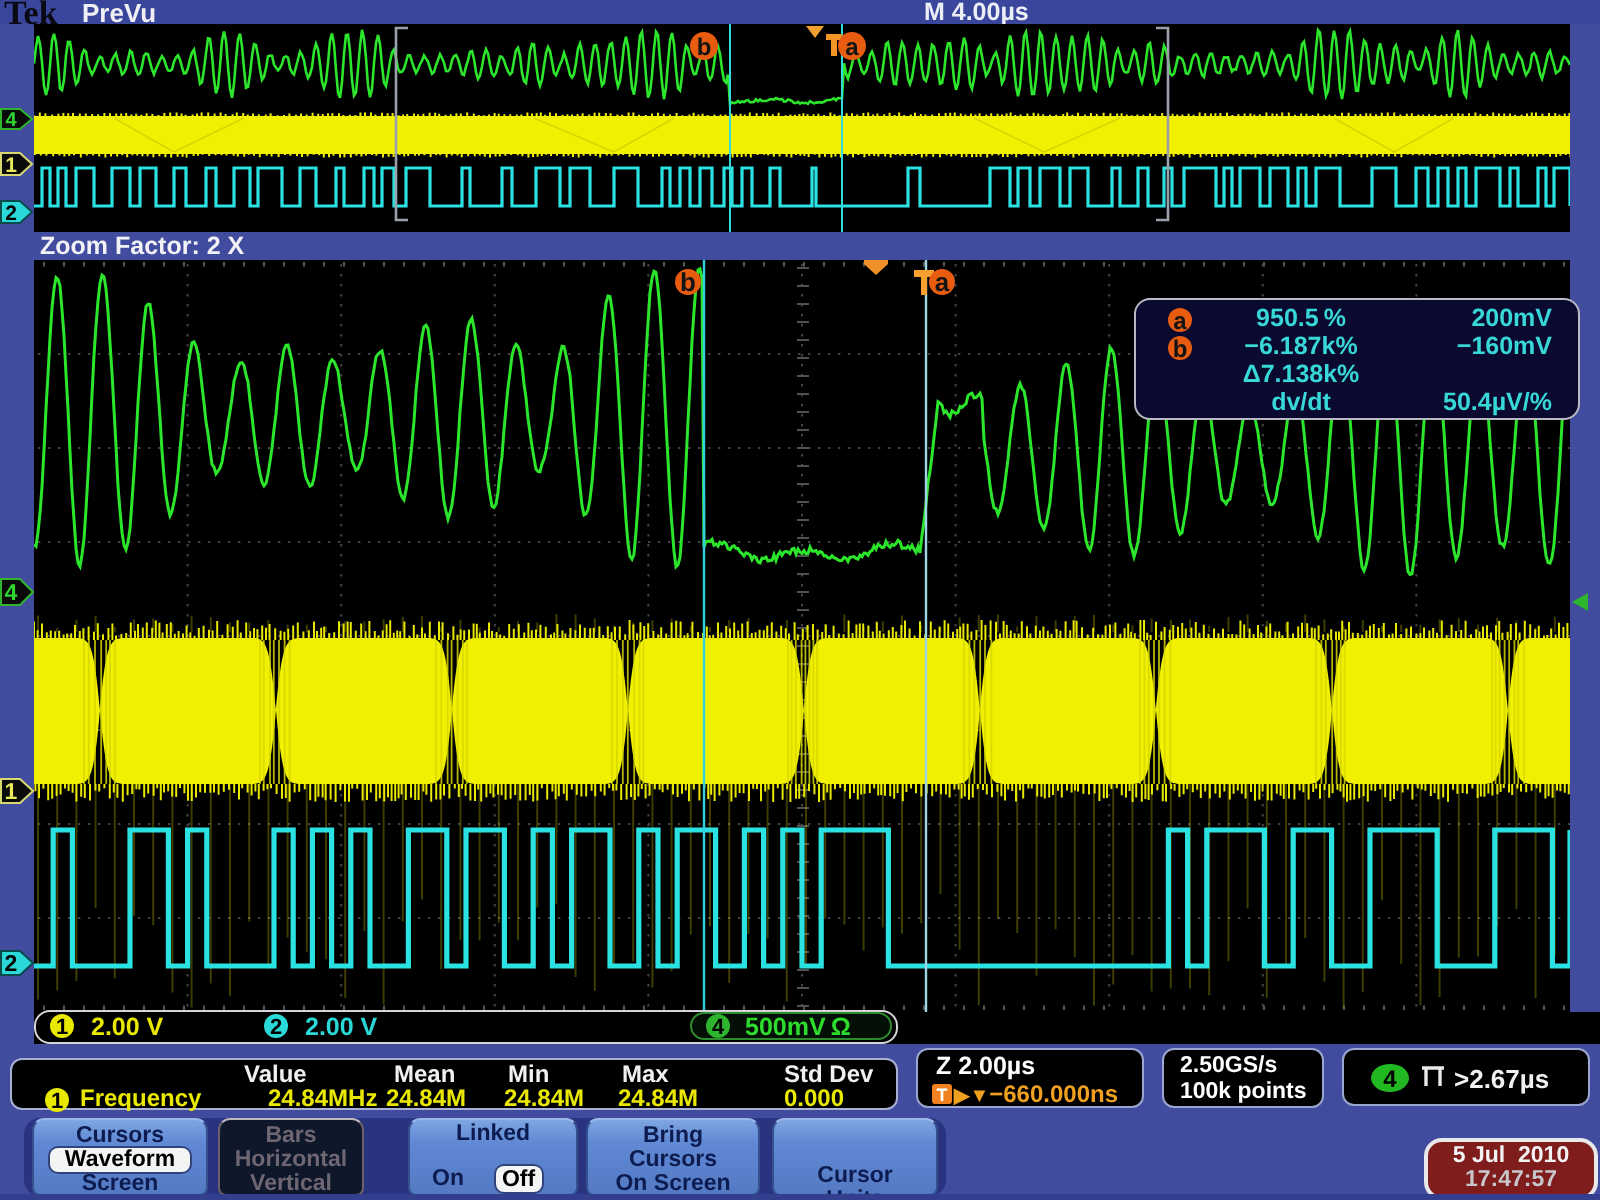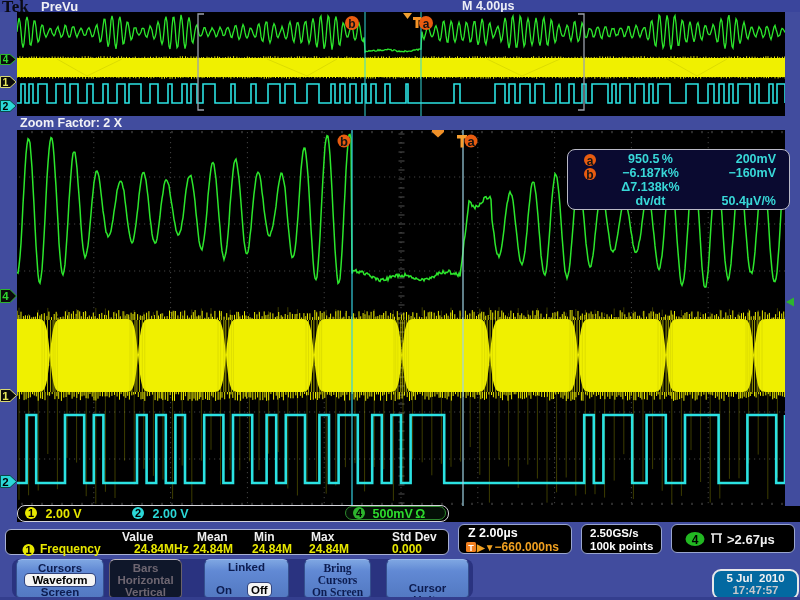--- a/index.html
+++ b/index.html
@@ -205,28 +205,28 @@
 </div>
 <div class="btn" style="left:109px;width:73px;background:#0f172a;border-color:#6a6268;border-top-color:#c0b8bc;color:#6e6671;padding-top:1.5px;">
 <div>Bars</div>
 <div>Horizontal</div>
 <div>Vertical</div>
 </div>
 <div class="btn" style="left:204px;width:85px;padding-top:1px;">
 <div>Linked</div>
 <div style="margin-top:10px;text-align:left;padding-left:11px;">On&nbsp;&nbsp;&nbsp;&nbsp;&nbsp;<span class="pill">Off</span></div>
 </div>
-<div class="btn" style="left:304px;width:67px;padding-top:1.5px;font-family:Liberation Serif, serif;">
+<div class="btn" style="left:293px;width:87px;padding-top:1.5px;">
 <div>Bring</div>
 <div>Cursors</div>
 <div>On Screen</div>
 </div>
 <div class="btn" style="left:386px;width:83px;padding-top:22px;">
 <div>Cursor</div>
 <div>Units</div>
 </div>
 
-<div class="abs" style="left:712px;top:569px;width:87px;height:31px;background:#0369a1;border:2px solid #e8e8ea;border-radius:9px;box-sizing:border-box;text-align:center;font-weight:bold;font-size:11.5px;color:#f2f2f2;">
+<div class="abs" style="left:712px;top:569px;width:87px;height:31px;background:#7f1d1d;border:2px solid #e8e8ea;border-radius:9px;box-sizing:border-box;text-align:center;font-weight:bold;font-size:11.5px;color:#f2f2f2;">
 <div style="margin-top:1px;">5 Jul&nbsp; 2010</div>
 <div style="color:#c8c8cc;margin-top:0px;">17:47:57</div>
 </div>
 
 <div class="abs" style="left:0;top:597px;width:800px;height:3px;background:#343e8e;"></div>
 
 </body></html>

